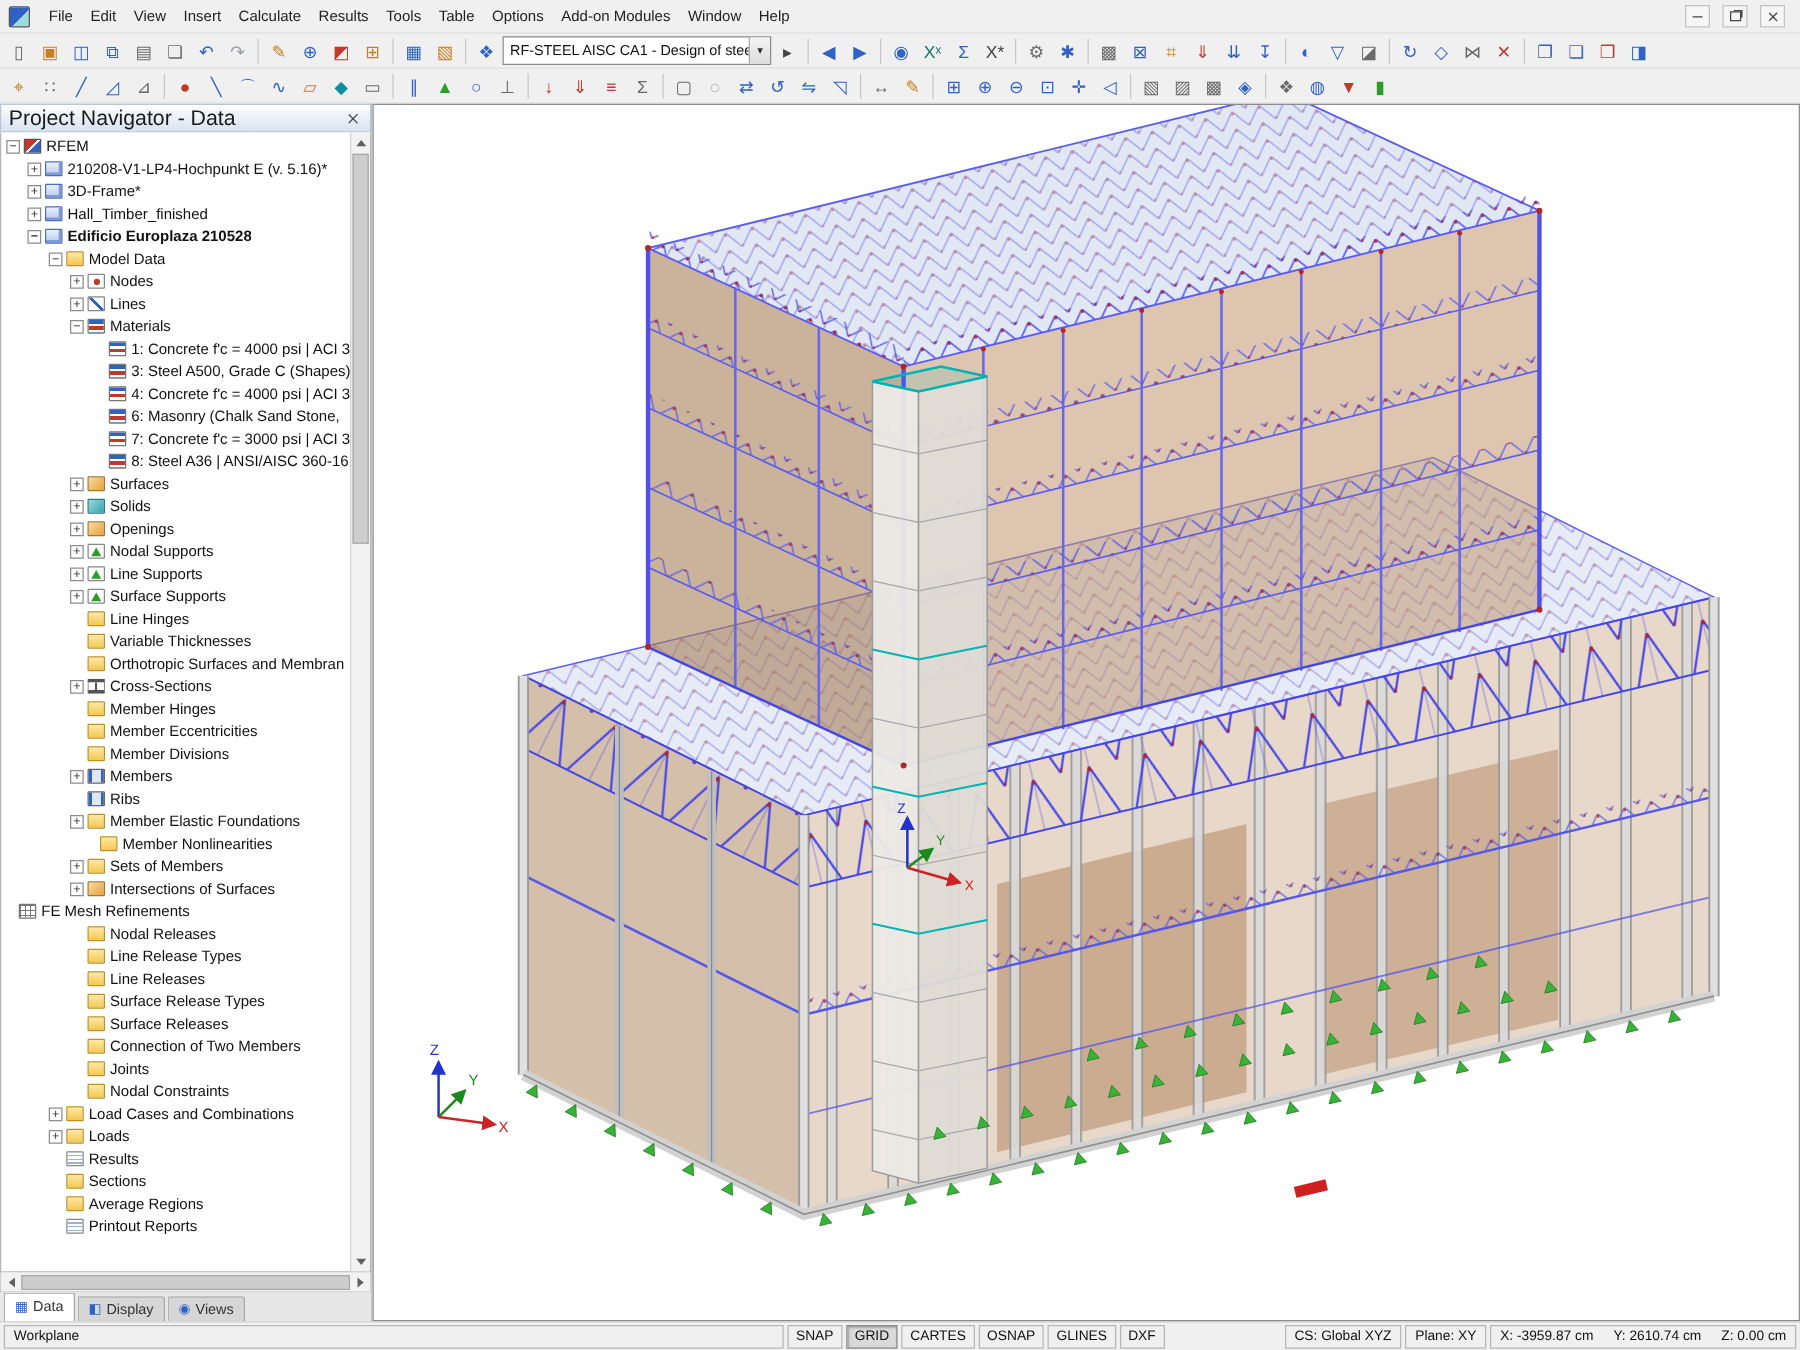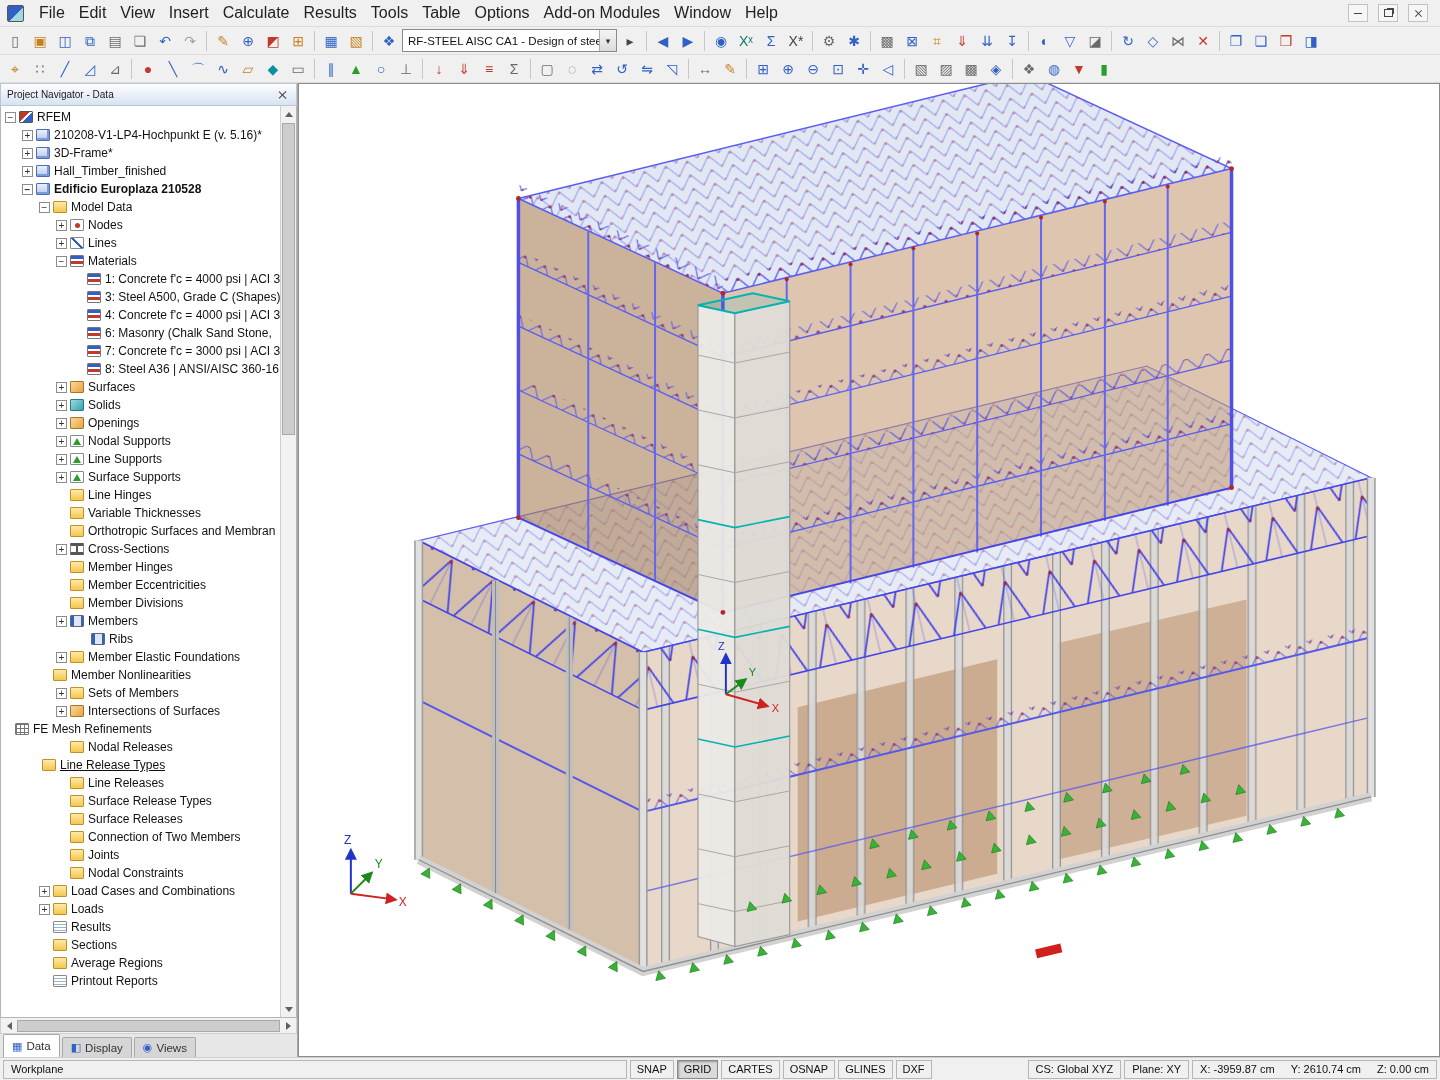--- a/index.html
+++ b/index.html
@@ -12,21 +12,21 @@
   .title-text{white-space:nowrap}
   .win-btns{margin-left:auto;display:flex;height:100%}
   .wbtn{width:46px;height:100%;display:flex;align-items:center;justify-content:center;position:relative}
   .g-min{width:11px;height:1px;background:#fff}
   .g-max{width:10px;height:9px;border:1px solid #fff}
   .g-close{width:12px;height:12px;position:relative}
   .g-close::before,.g-close::after{content:"";position:absolute;left:5px;top:0;width:1.5px;height:12px;background:#fff}
   .g-close::before{transform:rotate(45deg)}.g-close::after{transform:rotate(-45deg)}
 
   
-  .menubar{height:26px;background:#f0f0f0;border-bottom:1px solid #dadada;display:flex;align-items:center;font-size:16px;padding:0 4px;flex:none;color:#222}
+  .menubar{height:26px;background:#f0f0f0;border-bottom:1px solid #dadada;display:flex;align-items:center;font-size:12px;padding:0 4px;flex:none;color:#222}
   .mdi-icon{width:15px;height:15px;border-radius:2px;background:linear-gradient(135deg,#2f62c4 0 55%,#9fd8dd 55%);border:1px solid #555;margin:0 8px 0 3px;flex:none}
   .menu-item{padding:4px 7px;white-space:nowrap}
   .mdi-btns{margin-left:auto;display:flex;align-items:center;gap:10px;padding-right:8px}
   .mbtn{width:18px;height:16px;display:flex;align-items:center;justify-content:center;border:1px solid #c2c2c2;background:#f6f6f6}
   .g-min-s{width:8px;height:1px;background:#444}
   .g-rest-s{width:7px;height:6px;border:1px solid #444;box-shadow:2px -2px 0 -1px #444}
   .g-close-s{width:9px;height:9px;position:relative}
   .g-close-s::before,.g-close-s::after{content:"";position:absolute;left:4px;top:0;width:1.2px;height:9px;background:#444}
   .g-close-s::before{transform:rotate(45deg)}.g-close-s::after{transform:rotate(-45deg)}
 
@@ -35,21 +35,21 @@
   .tbi{width:24px;height:24px;flex:none;border:1px solid transparent;background:transparent;display:flex;align-items:center;justify-content:center;padding:0;cursor:default}
   .tbg{font-size:14px;line-height:1}
   .tb-sep{width:1px;height:20px;background:#c6c6c6;margin:0 3px;flex:none}
   .tb-combo{width:208px;height:21px;flex:none;border:1px solid #8a8a8a;background:#fff;display:flex;align-items:center;font-size:11.5px;padding-left:5px;color:#111}
   .tb-combo-text{flex:1;white-space:nowrap;overflow:hidden}
   .tb-combo-arrow{width:16px;height:100%;background:linear-gradient(#f4f4f4,#dcdcdc);border-left:1px solid #aaa;display:flex;align-items:center;justify-content:center;font-size:9px;color:#333;flex:none}
 
   
   .content{flex:1;display:flex;min-height:0}
   .panel{width:297px;flex:none;background:#f0f0f0;display:flex;flex-direction:column;border-right:1px solid #a8a8a8}
-  .panel-head{height:21px;flex:none;background:linear-gradient(#fdfdfd,#d7e3f2);border:1px solid #b9c6d6;display:flex;align-items:center;font-size:10px;padding:0 6px;color:#1a1a1a}
+  .panel-head{height:21px;flex:none;background:linear-gradient(#fdfdfd,#d7e3f2);border:1px solid #b9c6d6;display:flex;align-items:center;font-size:17px;padding:0 6px;color:#1a1a1a}
   .panel-close{margin-left:auto;width:14px;height:14px;position:relative}
   .panel-close::before,.panel-close::after{content:"";position:absolute;left:6px;top:2px;width:1.4px;height:10px;background:#444}
   .panel-close::before{transform:rotate(45deg)}.panel-close::after{transform:rotate(-45deg)}
   .tree-wrap{flex:1;display:flex;min-height:0;background:#fff;border:1px solid #b5b5b5;border-top:none}
   .tree{flex:1;overflow:hidden;padding-top:2px}
   .trow{height:18px;display:flex;align-items:center;font-size:12px;white-space:nowrap;color:#111}
   .trow.bold{font-weight:bold}
   .exp{width:11px;height:11px;flex:none;margin-right:3px;display:flex;align-items:center;justify-content:center;font-size:10px;line-height:9px;box-sizing:border-box}
   .exp-plus,.exp-minus{border:1px solid #8c8c8c;background:#fff;color:#333}
   .exp-none{visibility:hidden}
@@ -558,31 +558,31 @@
             <div class="trow" style="padding-left: 55px;">
               <span class="exp exp-none"></span>
               <span class="ico ico-folder"></span>
               <span class="tlabel">Member Divisions</span>
             </div>
             <div class="trow" style="padding-left: 55px;">
               <span class="exp exp-plus">+</span>
               <span class="ico ico-member"></span>
               <span class="tlabel">Members</span>
             </div>
-            <div class="trow" style="padding-left: 76px;">
+            <div class="trow" style="padding-left: 55px;">
               <span class="exp exp-none"></span>
               <span class="ico ico-member"></span>
               <span class="tlabel">Ribs</span>
             </div>
             <div class="trow" style="padding-left: 55px;">
               <span class="exp exp-plus">+</span>
               <span class="ico ico-folder"></span>
               <span class="tlabel">Member Elastic Foundations</span>
             </div>
-            <div class="trow" style="padding-left: 38px;">
+            <div class="trow" style="padding-left: 65px;">
               <span class="exp exp-none"></span>
               <span class="ico ico-folder"></span>
               <span class="tlabel">Member Nonlinearities</span>
             </div>
             <div class="trow" style="padding-left: 55px;">
               <span class="exp exp-plus">+</span>
               <span class="ico ico-folder"></span>
               <span class="tlabel">Sets of Members</span>
             </div>
             <div class="trow" style="padding-left: 55px;">
@@ -593,21 +593,21 @@
             <div class="trow" style="">
               <span class="exp exp-none"></span>
               <span class="ico ico-grid"></span>
               <span class="tlabel">FE Mesh Refinements</span>
             </div>
             <div class="trow" style="padding-left: 55px;">
               <span class="exp exp-none"></span>
               <span class="ico ico-folder"></span>
               <span class="tlabel">Nodal Releases</span>
             </div>
-            <div class="trow" style="padding-left: 27px; text-decoration: underline;">
+            <div class="trow" style="padding-left: 55px;">
               <span class="exp exp-none"></span>
               <span class="ico ico-folder"></span>
               <span class="tlabel">Line Release Types</span>
             </div>
             <div class="trow" style="padding-left: 55px;">
               <span class="exp exp-none"></span>
               <span class="ico ico-folder"></span>
               <span class="tlabel">Line Releases</span>
             </div>
             <div class="trow" style="padding-left: 55px;">

